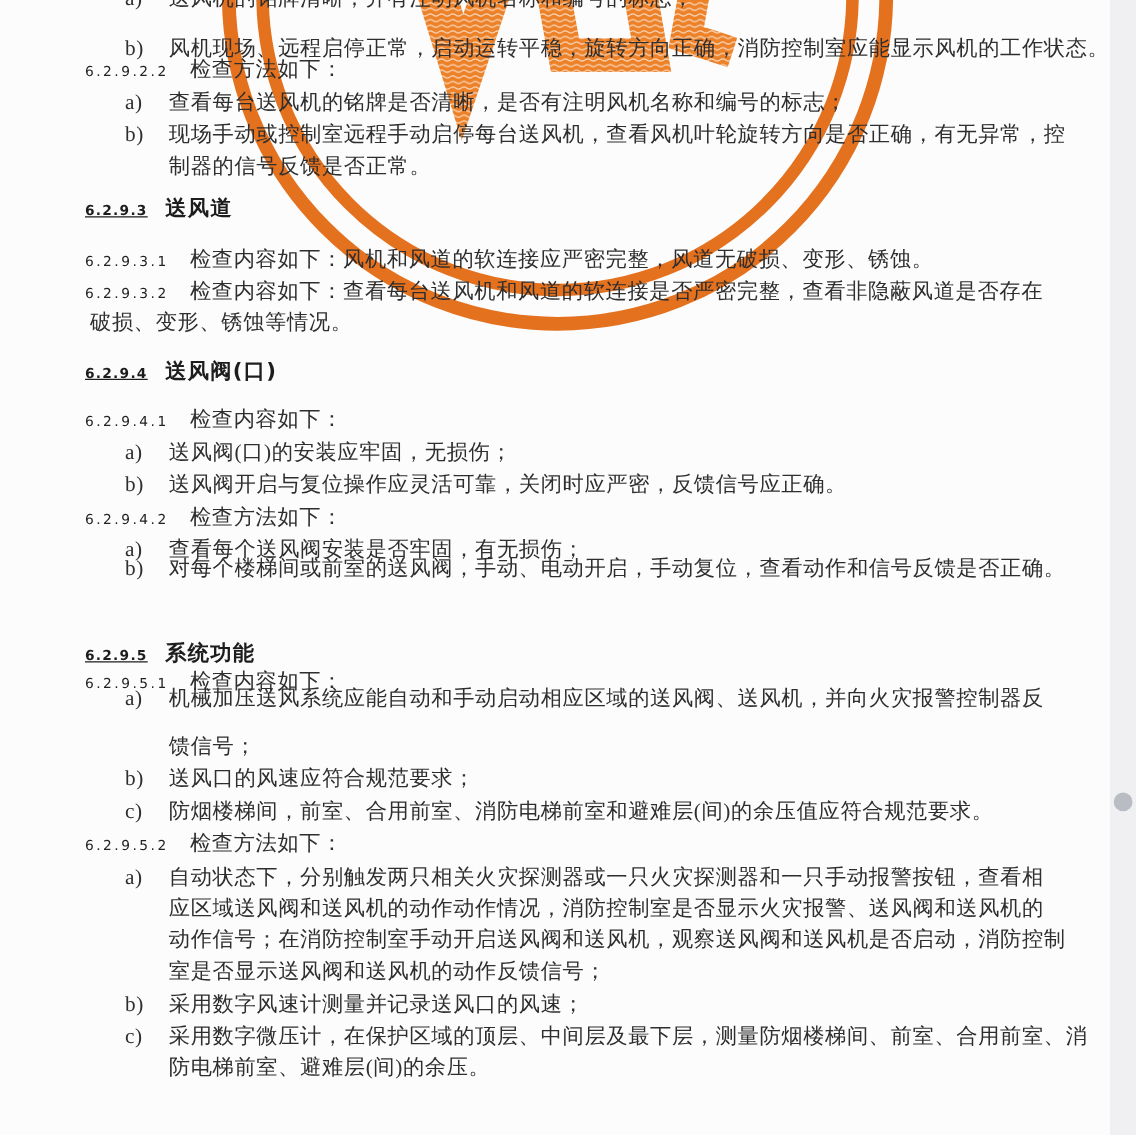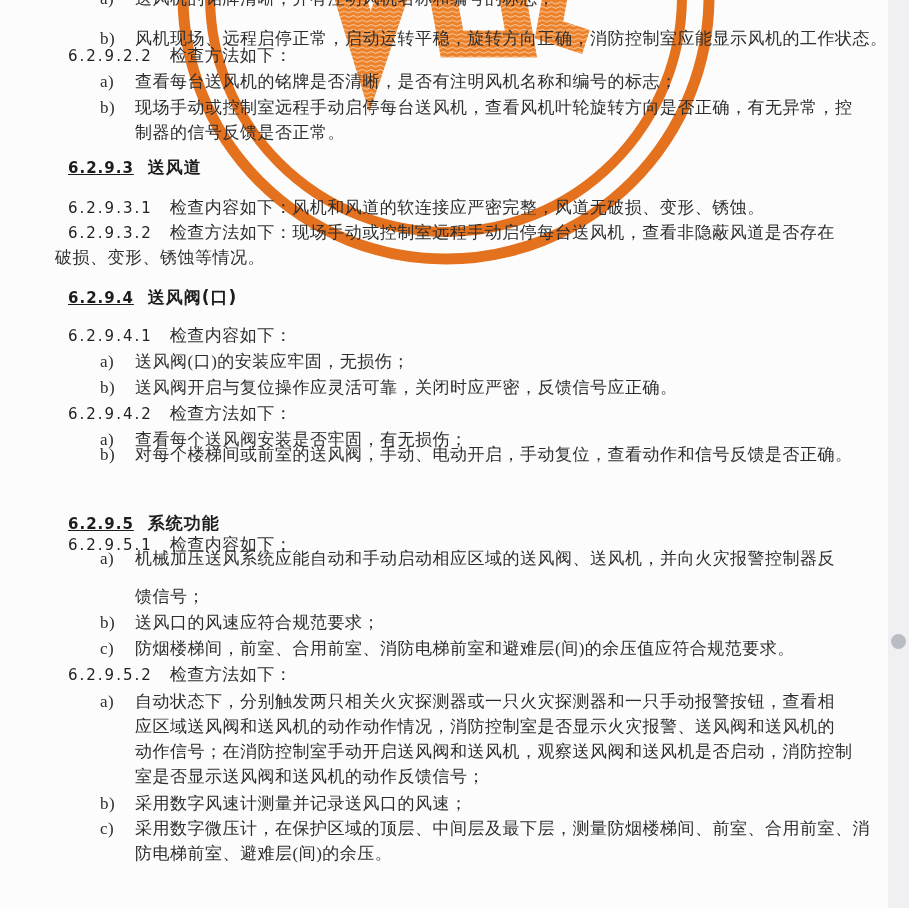--- a/index.html
+++ b/index.html
@@ -8,22 +8,22 @@
 
   
   #watermark{position:absolute;left:0;top:0;width:909px;height:908px;z-index:0;pointer-events:none;}
 
   
   .line{position:absolute;z-index:2;white-space:nowrap;color:#2e2e2e;
         font:17px/22px "Liberation Serif","DejaVu Serif",serif;letter-spacing:.5px;}
   .l-num{left:68px;}
   .l-item{left:100px;}
   .l-cont{left:135px;}
-  .l-cont0{left:55px;text-align:right;}
-  .num{font-family:"DejaVu Sans","Liberation Sans",sans-serif;font-size:15px;
+  .l-cont0{left:72px;text-align:right;}
+  .num{font-family:"DejaVu Sans","Liberation Sans",sans-serif;font-size:11px;
        letter-spacing:2px;margin-right:17px;color:#222;}
   .marker{display:inline-block;width:35px;}
   .heading, .heading .num{font-family:"DejaVu Sans","Liberation Sans",sans-serif;
        font-weight:700;letter-spacing:1px;color:#1d1d1d;}
   .heading .num{margin-right:14px;text-decoration:underline;}
 
   
   #scroll-track{position:absolute;right:0;top:0;width:21px;height:908px;
        background:#f0f0f2;z-index:3;}
   #scroll-thumb{position:absolute;left:891px;top:634px;width:15px;height:15px;
@@ -55,21 +55,21 @@
   <div class="line l-item" style="top:-12px"><span class="marker">a)</span><span>送风机的铭牌清晰，并有注明风机名称和编号的标志；</span></div>
   <div class="line l-item" style="top:28px"><span class="marker">b)</span><span>风机现场、远程启停正常，启动运转平稳，旋转方向正确，消防控制室应能显示风机的工作状态。</span></div>
   <div class="line l-num" style="top:45px"><span class="num">6.2.9.2.2</span><span>检查方法如下：</span></div>
   <div class="line l-item" style="top:71px"><span class="marker">a)</span><span>查看每台送风机的铭牌是否清晰，是否有注明风机名称和编号的标志；</span></div>
   <div class="line l-item" style="top:97px"><span class="marker">b)</span><span>现场手动或控制室远程手动启停每台送风机，查看风机叶轮旋转方向是否正确，有无异常，控</span></div>
   <div class="line l-cont" style="top:122px"><span>制器的信号反馈是否正常。</span></div>
 
   <div class="line l-num heading" style="top:156px"><span class="num">6.2.9.3</span><span>送风道</span></div>
 
   <div class="line l-num" style="top:197px"><span class="num">6.2.9.3.1</span><span>检查内容如下：风机和风道的软连接应严密完整，风道无破损、变形、锈蚀。</span></div>
-  <div class="line l-num" style="top:222px"><span class="num">6.2.9.3.2</span><span>检查方法如下：现场手动或控制室远程手动启停每台送风机，查看非隐蔽风道是否存在</span></div>
+  <div class="line l-num" style="top:222px"><span class="num">6.2.9.3.2</span><span>检查内容如下：查看每台送风机和风道的软连接是否严密完整，查看非隐蔽风道是否存在</span></div>
   <div class="line l-cont0" style="top:247px"><span>破损、变形、锈蚀等情况。</span></div>
 
   <div class="line l-num heading" style="top:286px"><span class="num">6.2.9.4</span><span>送风阀(口)</span></div>
 
   <div class="line l-num" style="top:325px"><span class="num">6.2.9.4.1</span><span>检查内容如下：</span></div>
   <div class="line l-item" style="top:351px"><span class="marker">a)</span><span>送风阀(口)的安装应牢固，无损伤；</span></div>
   <div class="line l-item" style="top:377px"><span class="marker">b)</span><span>送风阀开启与复位操作应灵活可靠，关闭时应严密，反馈信号应正确。</span></div>
   <div class="line l-num" style="top:403px"><span class="num">6.2.9.4.2</span><span>检查方法如下：</span></div>
   <div class="line l-item" style="top:429px"><span class="marker">a)</span><span>查看每个送风阀安装是否牢固，有无损伤；</span></div>
   <div class="line l-item" style="top:444px"><span class="marker">b)</span><span>对每个楼梯间或前室的送风阀，手动、电动开启，手动复位，查看动作和信号反馈是否正确。</span></div>

